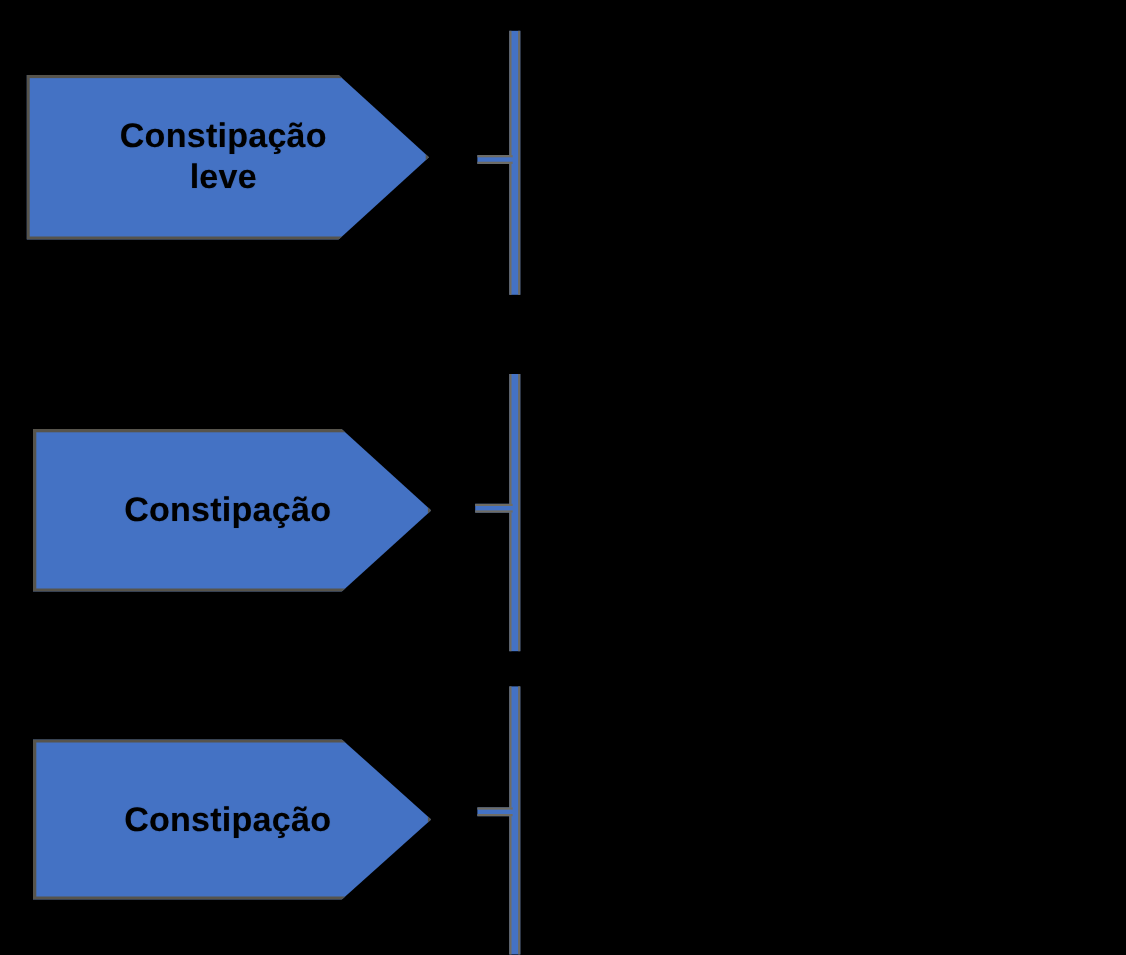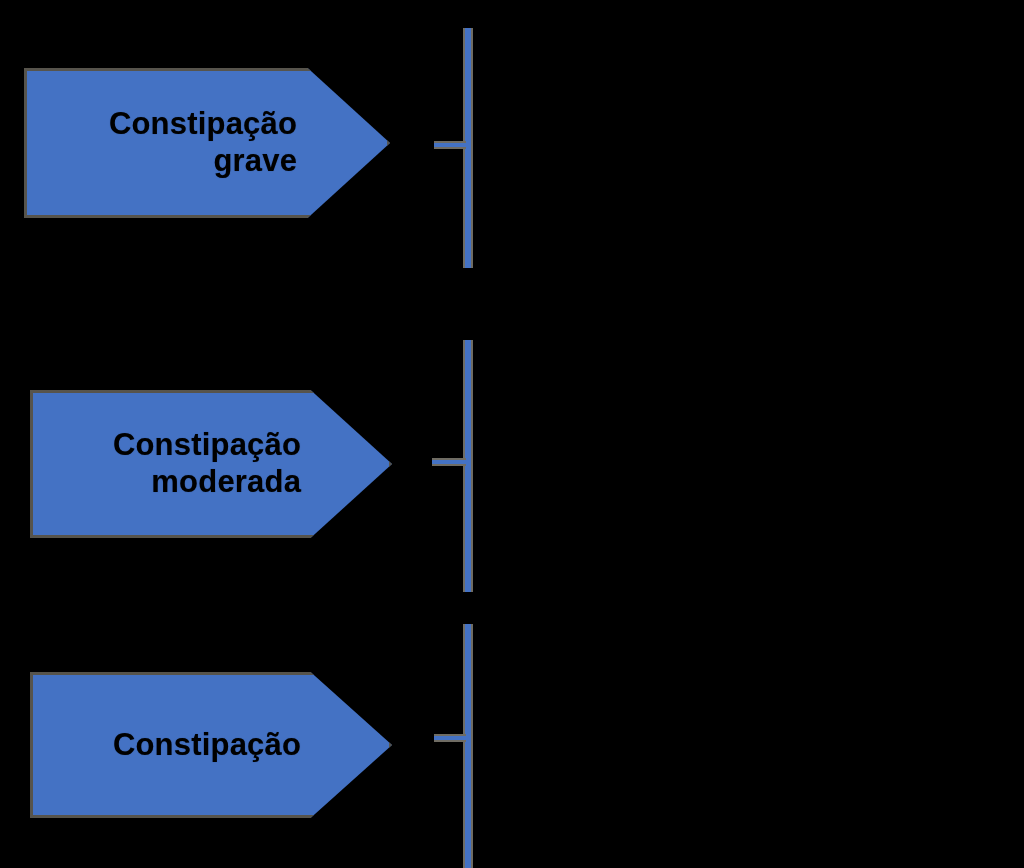--- a/index.html
+++ b/index.html
@@ -35,21 +35,20 @@
     position: absolute;
     inset: 0;
     background: #4472C4;
     border: 3px solid #57544C;
   }
   .arrow-shape .label {
     position: relative;
     z-index: 3;
     padding: 0 14px 0 6px;
     text-shadow: 0 0 1px rgba(0,0,0,.35);
-    text-align: right;
   }
 
   
   .bracket {
     position: absolute;
   }
   .bracket .v-bar {
     position: absolute;
     left: 0;
     top: 0;
@@ -81,36 +80,35 @@
 </style>
 </head>
 <body>
 
 <div id="canvas">
 
   <div class="arrow-shape" id="shape-leve" style="left:24px; top:68px; width:366px; height:150px; font-size:31px;">
     <div class="fill" style="clip-path: polygon(0 0, 77.5% 0, 100% 50%, 77.5% 100%, 0 100%);"></div>
     <div class="label">
       <div>Constipação</div>
-      <div>grave</div>
+      <div>leve</div>
     </div>
   </div>
 
   <div class="bracket" id="bracket-leve" style="left:463px; top:28px; width:14px; height:240px;">
     <div class="v-bar"></div>
     <div class="h-stub" style="left:-29px; top:113px; width:32px;"></div>
   </div>
 
   <div class="desc-block" id="desc-leve" style="left:496px; top:40px; width:512px;"></div>
 
   <div class="arrow-shape" id="shape-moderada" style="left:30px; top:390px; width:362px; height:148px; font-size:31px;">
     <div class="fill" style="clip-path: polygon(0 0, 77.5% 0, 100% 50%, 77.5% 100%, 0 100%);"></div>
     <div class="label">
       <div>Constipação</div>
-      <div>moderada</div>
     </div>
   </div>
 
   <div class="bracket" id="bracket-moderada" style="left:463px; top:340px; width:14px; height:252px;">
     <div class="v-bar"></div>
     <div class="h-stub" style="left:-31px; top:118px; width:34px;"></div>
   </div>
 
   <div class="desc-block" id="desc-moderada" style="left:496px; top:352px; width:512px;"></div>
 

